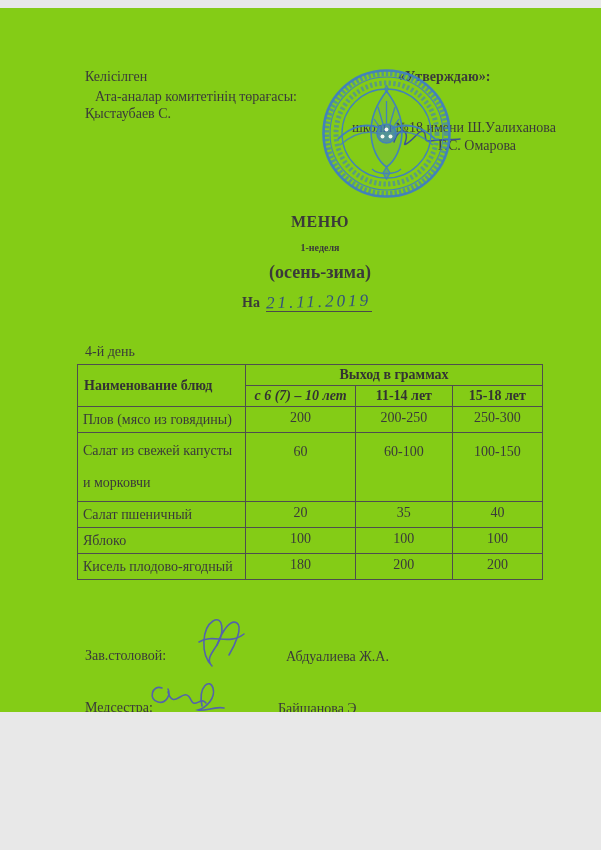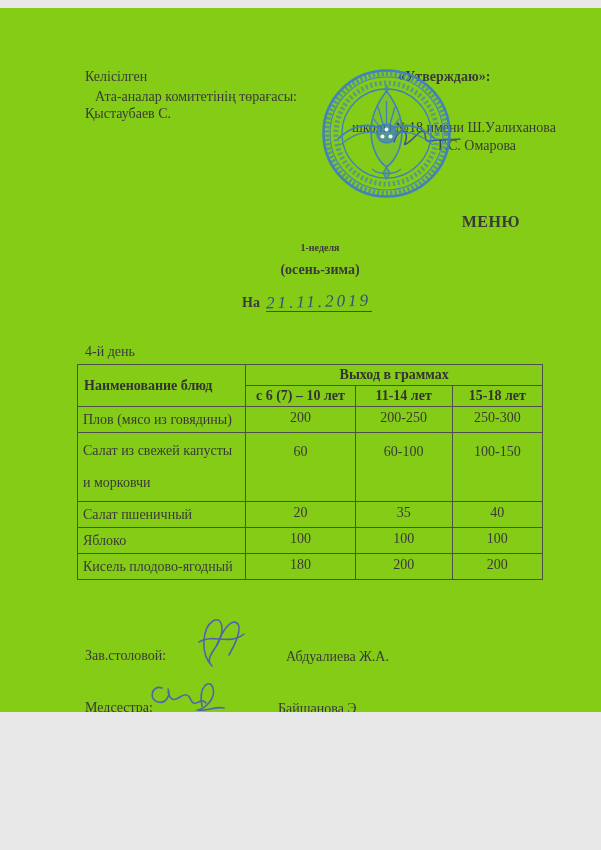--- a/index.html
+++ b/index.html
@@ -20,23 +20,23 @@
   .director-1{left:388px;top:81px;}
   .director-2{left:352px;top:111px;}
   .director-name{left:438px;top:129px;}
 
   
   .stamp{left:320px;top:59px;width:133px;height:133px;opacity:.93;}
   .stamp svg{display:block;}
 
   
   .title-wrap{left:120px;top:205px;width:400px;text-align:center;}
-  .title-menu{font-size:16px;font-weight:bold;letter-spacing:.5px;text-align:right;}
+  .title-menu{font-size:16px;font-weight:bold;letter-spacing:.5px;}
   .title-week{font-size:10px;font-weight:bold;margin-top:11px;}
-  .title-season{font-size:14px;font-weight:bold;margin-top:9px;}
+  .title-season{font-size:18px;font-weight:bold;margin-top:9px;}
   .date-line{left:242px;top:285px;font-size:14px;font-weight:bold;}
   .date-underline{
     display:inline-block;width:106px;margin-left:6px;
     border-bottom:1.6px solid #4a4a4a;text-align:center;
   }
   .handwriting{
     display:inline-block;transform:rotate(-1.5deg);
     font-style:italic;font-weight:normal;font-size:17px;
     letter-spacing:3px;color:#31517e;padding-bottom:1px;
   }
@@ -45,21 +45,21 @@
   .day-label{left:85px;top:335px;}
   table.menu{
     position:absolute;left:77px;top:356px;width:466px;
     border-collapse:collapse;font-size:14px;color:#3a3a3a;
   }
   table.menu th,table.menu td{
     border:1.6px solid #4e4e4e;padding:2px 6px;vertical-align:middle;
   }
   table.menu th{font-weight:bold;color:#333;}
   table.menu .c-dish{width:168px;text-align:left;}
-  table.menu .c-a1{width:112px;}
+  table.menu .c-a1{width:112px;font-style:italic;}
   table.menu .c-a2{width:96px;}
   table.menu .c-a3{width:88px;}
   table.menu td.val{text-align:center;vertical-align:top;padding-top:3px;}
   table.menu td.dish{text-align:left;padding-left:5px;}
   tr.tall td{height:48px;line-height:2.3;}
   tr.norm td{height:20px;}
 
   
   .role-1{left:85px;top:639px;}
   .name-1{left:286px;top:640px;}

